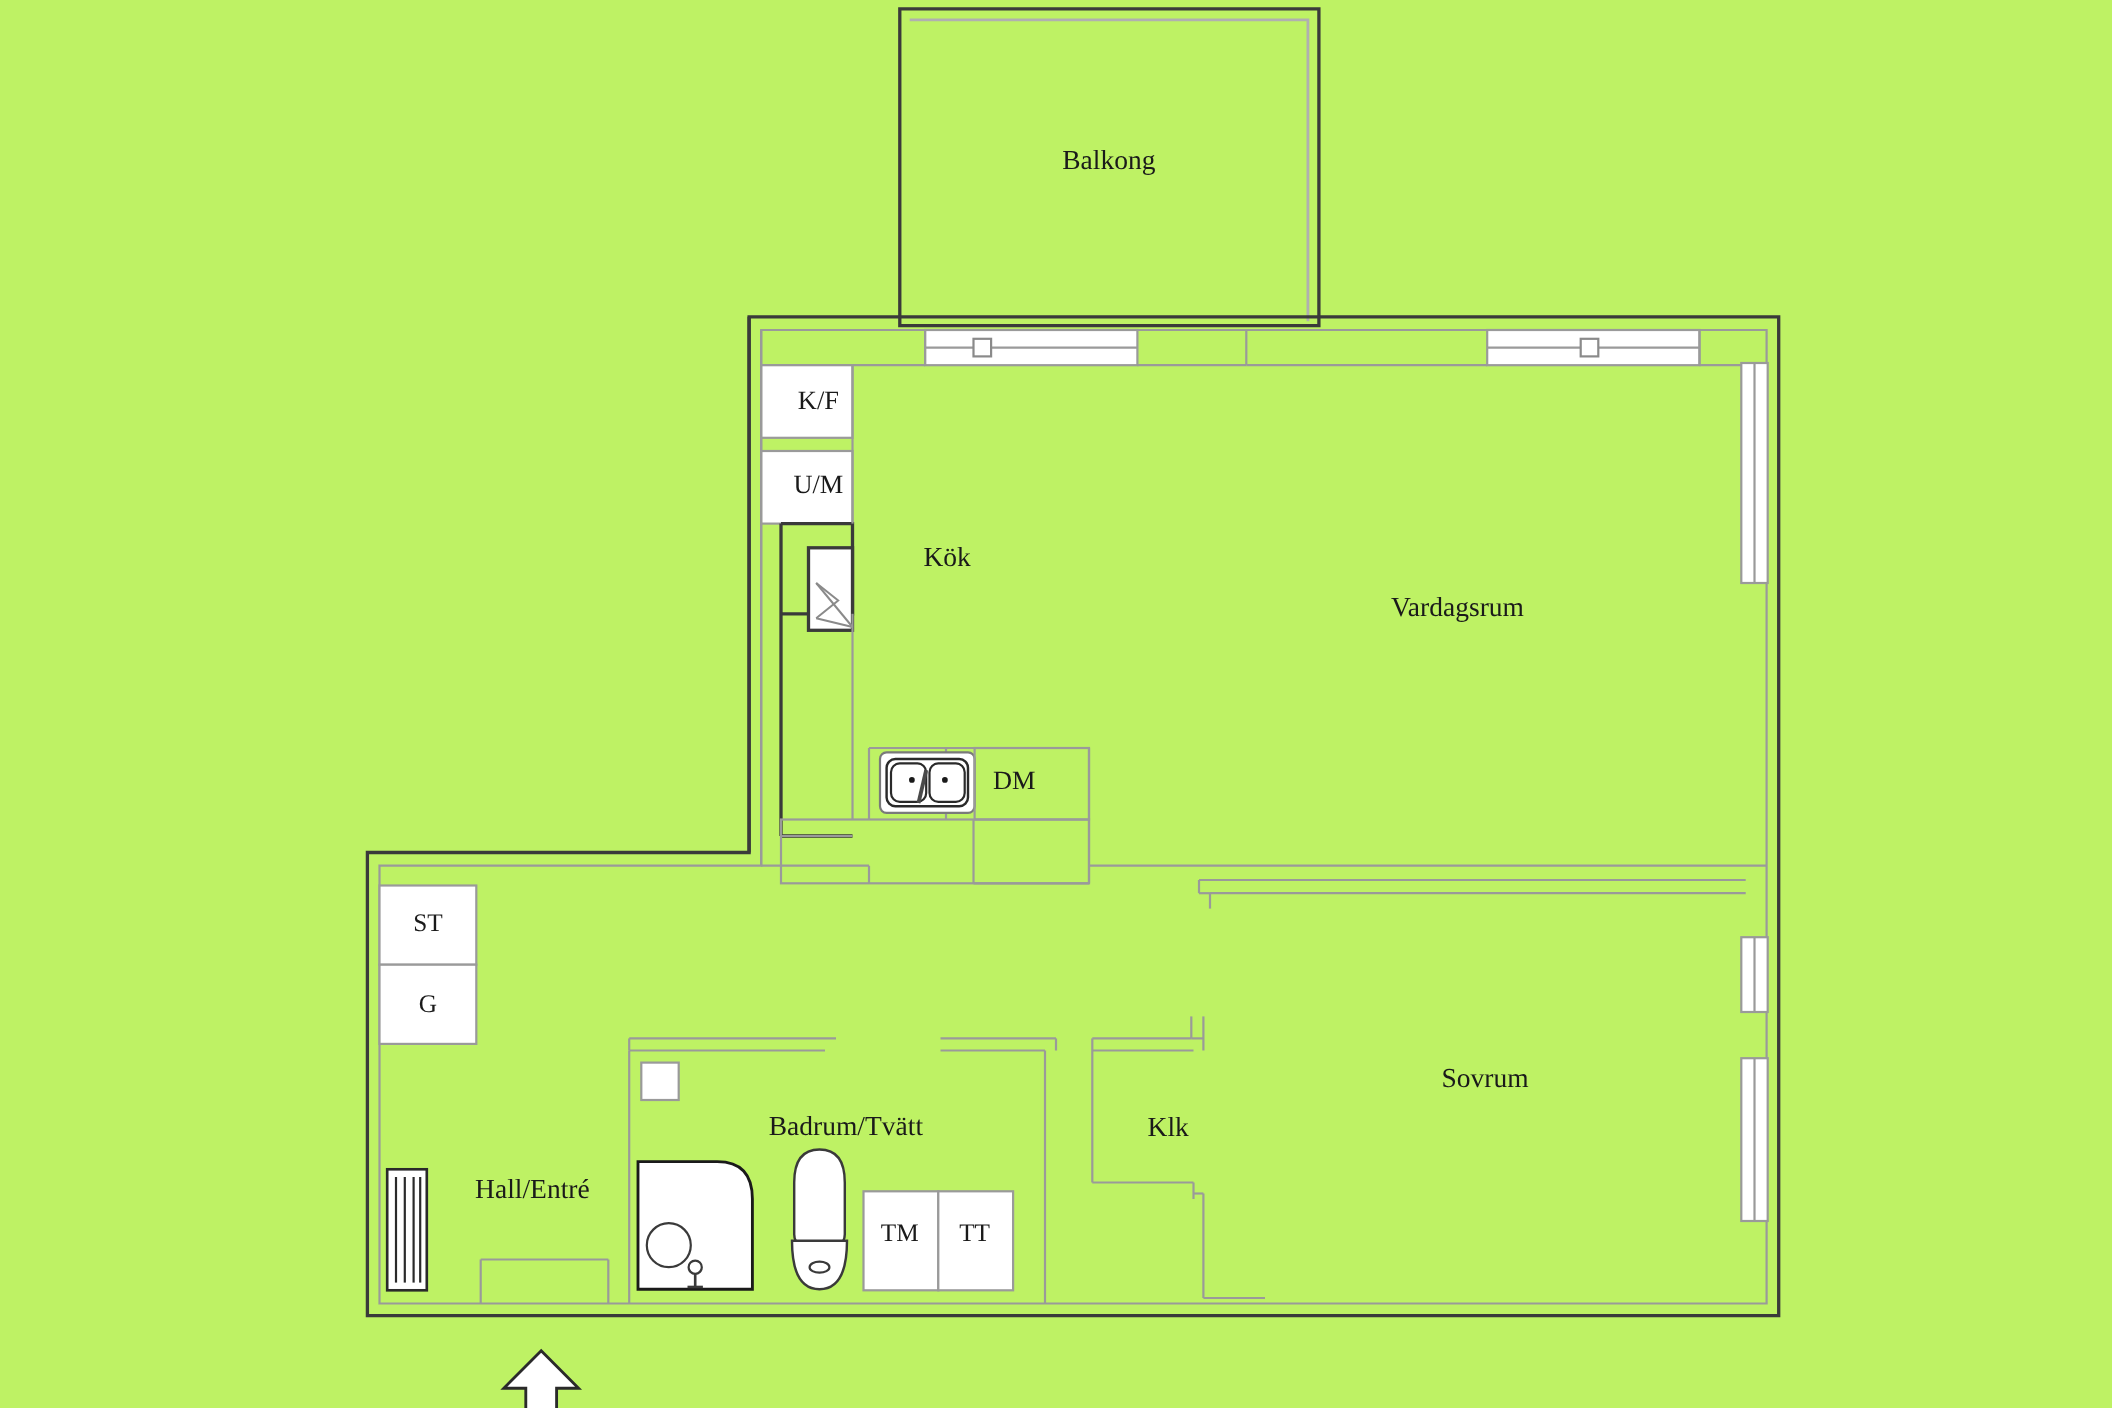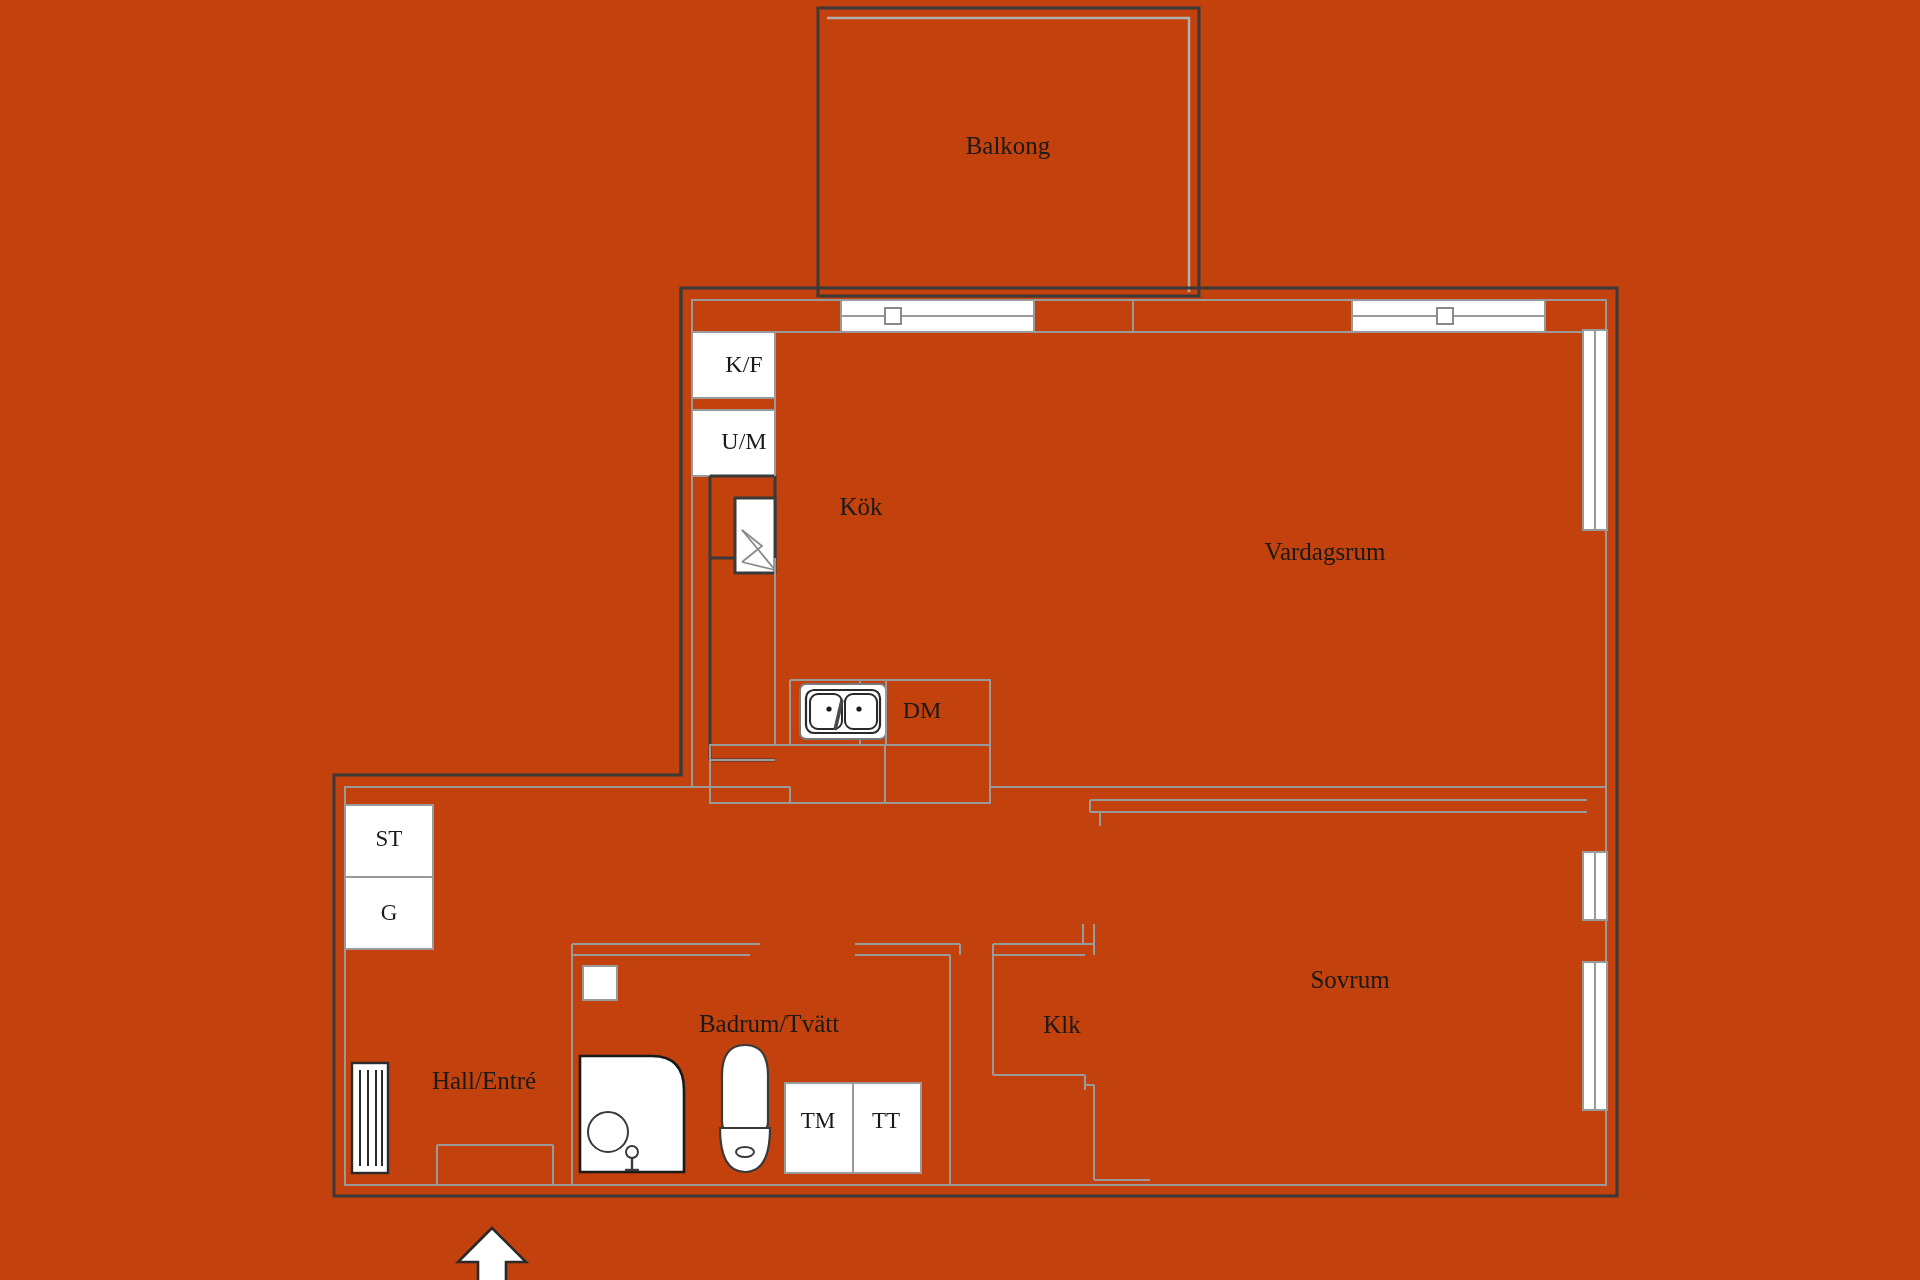--- a/index.html
+++ b/index.html
@@ -11,21 +11,21 @@
   body {
     width: 1920px;
     height: 1280px;
     overflow: hidden;
     font-family: "Liberation Serif", "DejaVu Serif", serif;
   }
   #plan-root {
     position: relative;
     width: 1920px;
     height: 1280px;
-    background: #c2410c;
+    background: #bef264;
   }
   svg#floorplan {
     position: absolute;
     left: 0;
     top: 0;
     width: 1920px;
     height: 1280px;
     display: block;
   }
   .room-label {

